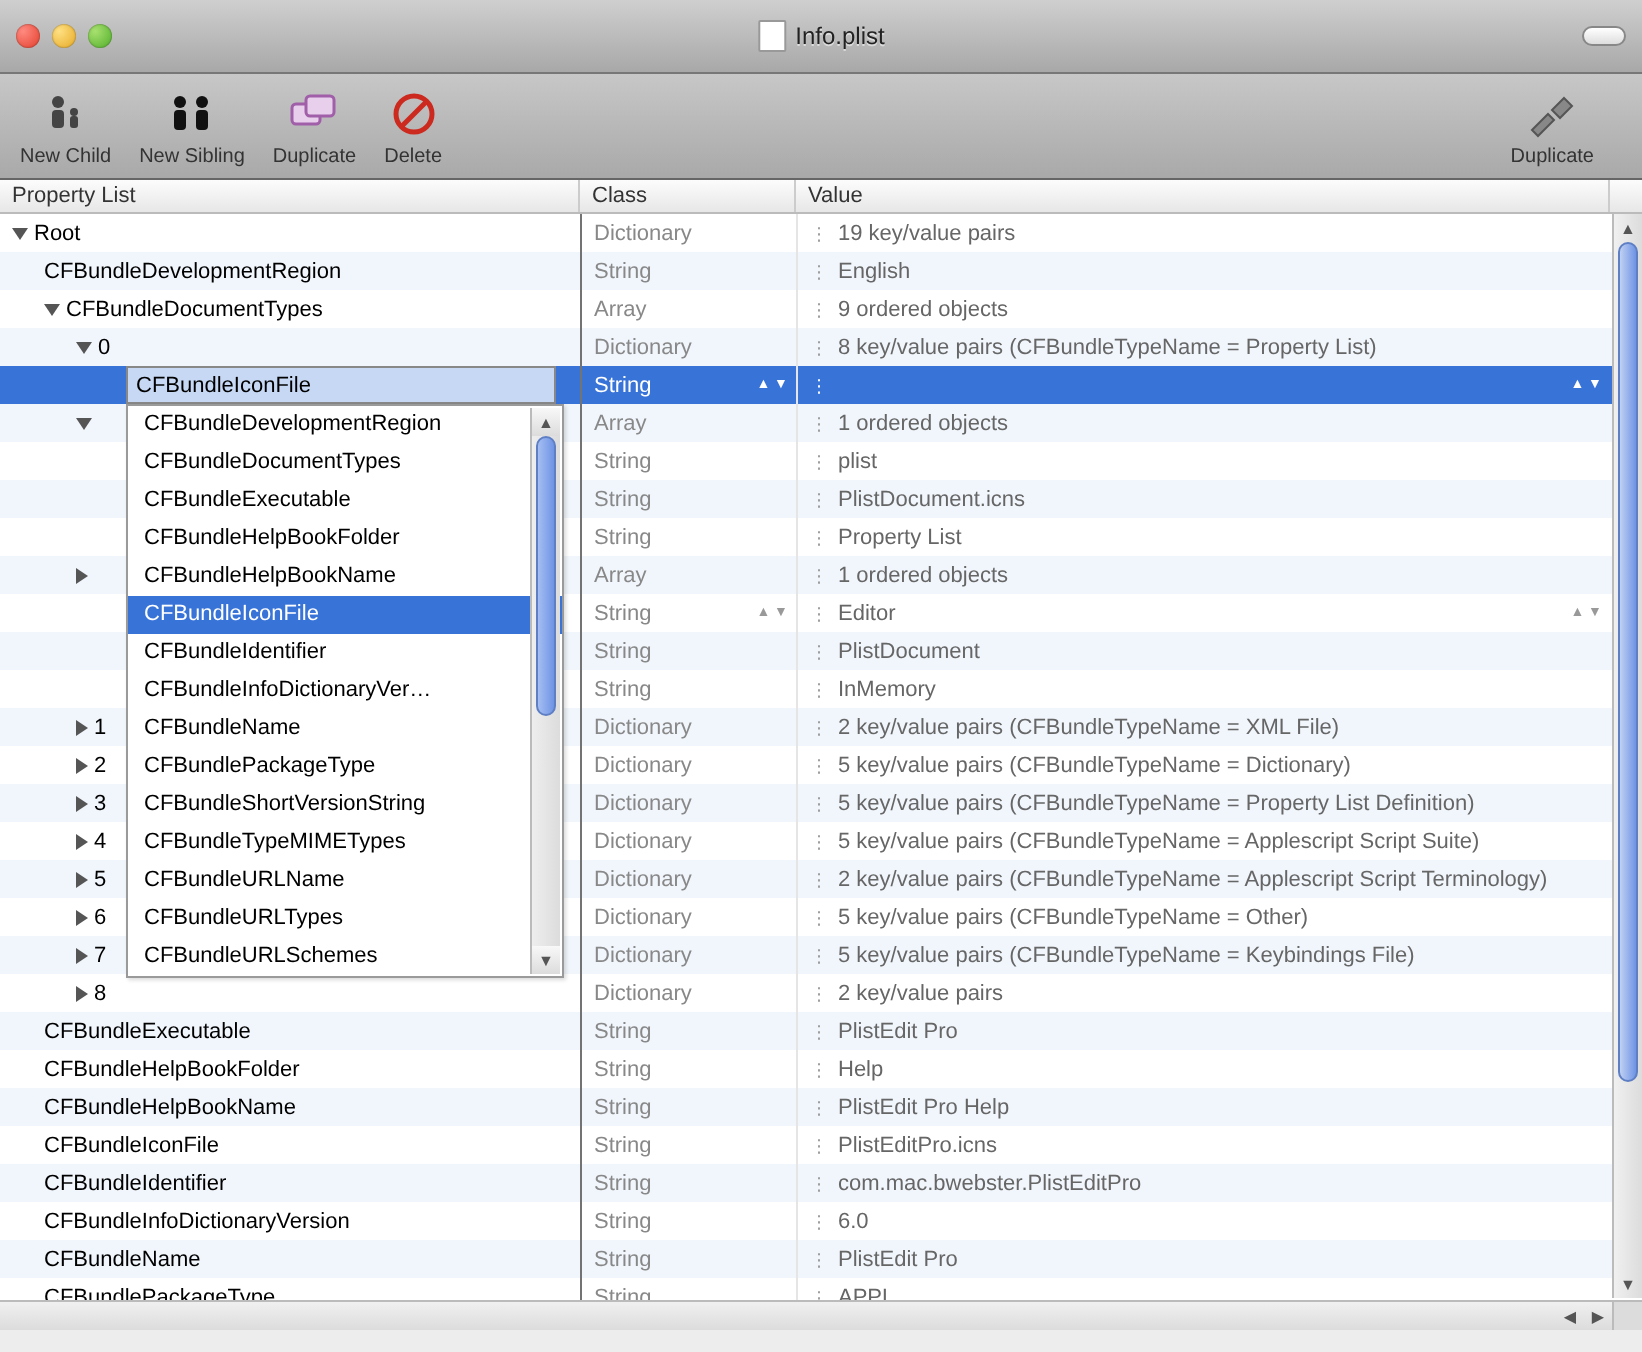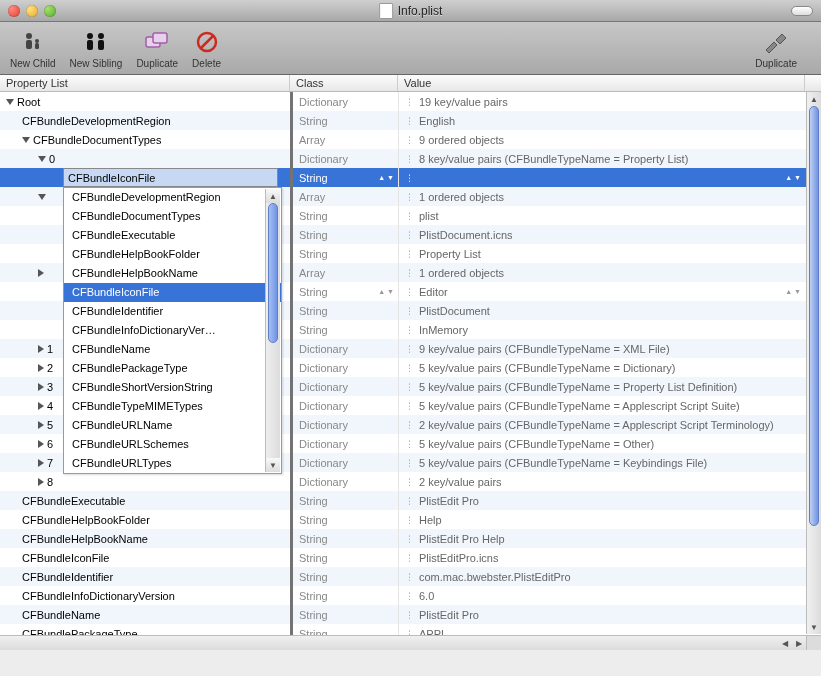--- a/index.html
+++ b/index.html
@@ -1,18 +1,18 @@
 <!DOCTYPE html>
 <html><head>
 <meta charset="utf-8">
 <style>
 * { box-sizing: border-box; margin: 0; padding: 0; font-family: "Lucida Grande", Helvetica, Arial, sans-serif; }
 body { width: 821px; height: 676px; background: #ededed; overflow: hidden; font-size: 11px; }
 
-.titlebar { height: 22px; background: linear-gradient(#cfcfcf, #a8a8a8); display: flex; align-items: center; padding: 0 8px; border-bottom: 1px solid #777; position: relative; text-decoration: underline; }
+.titlebar { height: 37px; background: linear-gradient(#cfcfcf, #a8a8a8); display: flex; align-items: center; padding: 0 8px; border-bottom: 1px solid #777; position: relative; text-decoration: underline; }
 .traffic { display: flex; gap: 6px; }
 .tl { width: 12px; height: 12px; border-radius: 50%; box-shadow: inset 0 0 1px rgba(0,0,0,0.5); }
 .tl.red { background: radial-gradient(circle at 30% 30%, #ff8a80, #e33e2b); }
 .tl.yellow { background: radial-gradient(circle at 30% 30%, #ffe083, #e6a923); }
 .tl.green { background: radial-gradient(circle at 30% 30%, #a8e06f, #4fae2a); }
 .doc-title { position: absolute; left: 50%; transform: translateX(-50%); display: flex; align-items: center; gap: 5px; color: #222; text-shadow: 0 1px 0 rgba(255,255,255,0.5); font-size: 12px; }
 .doc-icon { width: 14px; height: 16px; background: #fff; border: 1px solid #999; border-radius: 1px; position: relative; }
 .pill { width: 22px; height: 10px; border: 1px solid #888; border-radius: 6px; position: absolute; right: 8px; background: linear-gradient(#fff,#ddd); }
 
 .toolbar { height: 53px; background: linear-gradient(#c7c7c7, #a9a9a9); border-bottom: 1px solid #666; display: flex; align-items: center; padding: 0 10px; }
@@ -27,21 +27,21 @@
 .hcol3 { flex: 1; }
 .hcol4 { width: 16px; border-right: none !important; }
 
 .content { height: 558px; position: relative; background: #fff; overflow: hidden; }
 .rows { position: absolute; inset: 0; }
 .row { height: 19px; display: flex; align-items: flex-end; font-size: 11px; }
 .row.even { background: #f1f6fc; }
 .row.odd { background: #fff; }
 .row.sel { background: #3873d8; color: #fff; }
 .cell1 { width: 290px; padding-left: 6px; display: flex; align-items: center; height: 100%; overflow: hidden; white-space: nowrap; }
-.cell2 { width: 108px; color: #888; padding-left: 6px; height: 100%; display: flex; align-items: center; border-left: 3px solid #737373; }
+.cell2 { width: 108px; color: #888; padding-left: 6px; height: 100%; display: flex; align-items: center; border-left: 1px solid #737373; }
 .row.sel .cell2 { color: #fff; }
 .cell3 { flex: 1; padding-left: 6px; height: 100%; display: flex; align-items: center; color: #666; border-left: 1px solid #e5e5e5; overflow: hidden; white-space: nowrap; }
 .row.sel .cell3 { color: #fff; }
 .cell4 { width: 16px; }
 .tri { display: inline-block; width: 0; height: 0; margin-right: 3px; }
 .tri.down { border-left: 4px solid transparent; border-right: 4px solid transparent; border-top: 6px solid #555; }
 .tri.right { border-top: 4px solid transparent; border-bottom: 4px solid transparent; border-left: 6px solid #555; }
 .vdots { color: #999; margin-right: 6px; font-size: 9px; letter-spacing: -1px; }
 .row.sel .vdots { color: #fff; }
 .stepper { margin-left: auto; margin-right: 4px; color: #999; font-size: 7px; line-height: 5px; }
@@ -309,21 +309,21 @@
         <div class="cell4"></div>
       </div>
       <div class="row even">
         <div class="cell1" style="padding-left: 38px;">
           <span class="tri right"></span>
           <span>1</span>
         </div>
         <div class="cell2">Dictionary</div>
         <div class="cell3">
           <span class="vdots">⋮</span>
-          <span>9 key/value pairs (CFBundleTypeName = XML File)</span>
+          <span>2 key/value pairs (CFBundleTypeName = XML File)</span>
         </div>
         <div class="cell4"></div>
       </div>
       <div class="row odd">
         <div class="cell1" style="padding-left: 38px;">
           <span class="tri right"></span>
           <span>2</span>
         </div>
         <div class="cell2">Dictionary</div>
         <div class="cell3">
@@ -506,22 +506,22 @@
         <div class="dditem">CFBundleHelpBookFolder</div>
         <div class="dditem">CFBundleHelpBookName</div>
         <div class="dditem hl">CFBundleIconFile</div>
         <div class="dditem">CFBundleIdentifier</div>
         <div class="dditem">CFBundleInfoDictionaryVer…</div>
         <div class="dditem">CFBundleName</div>
         <div class="dditem">CFBundlePackageType</div>
         <div class="dditem">CFBundleShortVersionString</div>
         <div class="dditem">CFBundleTypeMIMETypes</div>
         <div class="dditem">CFBundleURLName</div>
+        <div class="dditem">CFBundleURLTypes</div>
         <div class="dditem">CFBundleURLSchemes</div>
-        <div class="dditem">CFBundleURLTypes</div>
       </div>
     <div class="ddscroll">
       <div class="ddarrow">▲</div>
       <div class="ddthumb"></div>
       <div class="ddarrow" style="position:absolute;bottom:0;left:0;right:0">▼</div>
     </div>
   </div>
 
   <div class="vscroll">
     <div class="vsarrow">▲</div>

